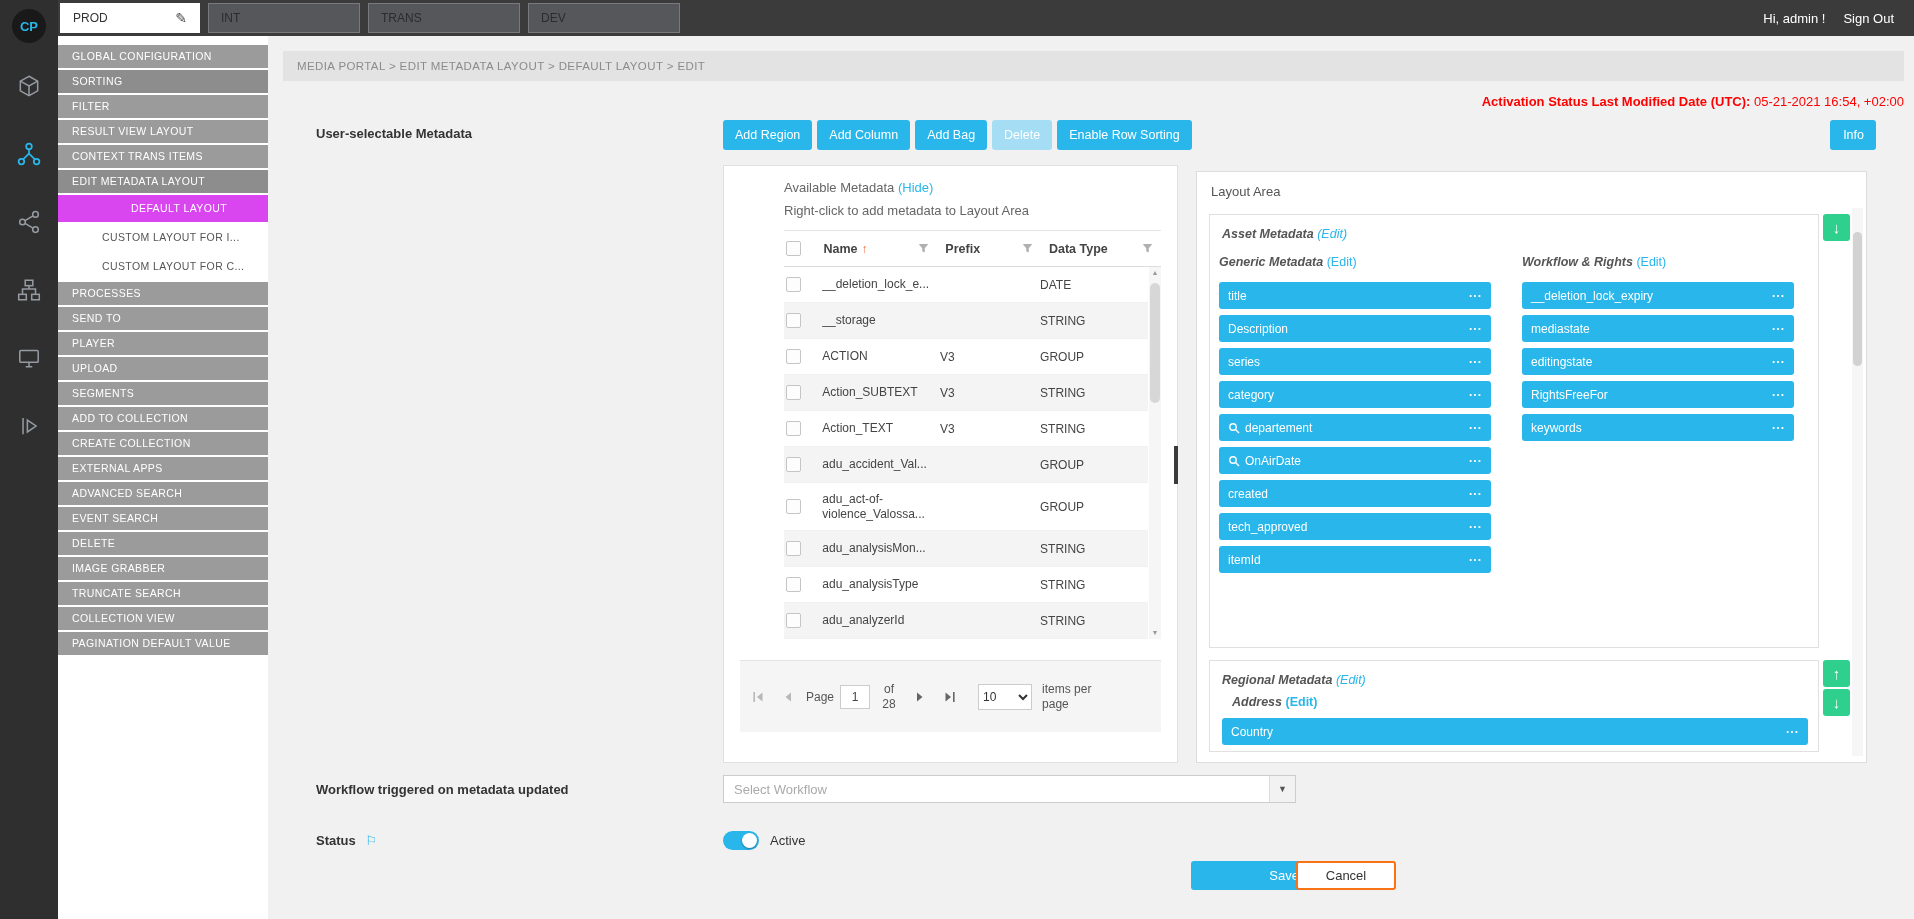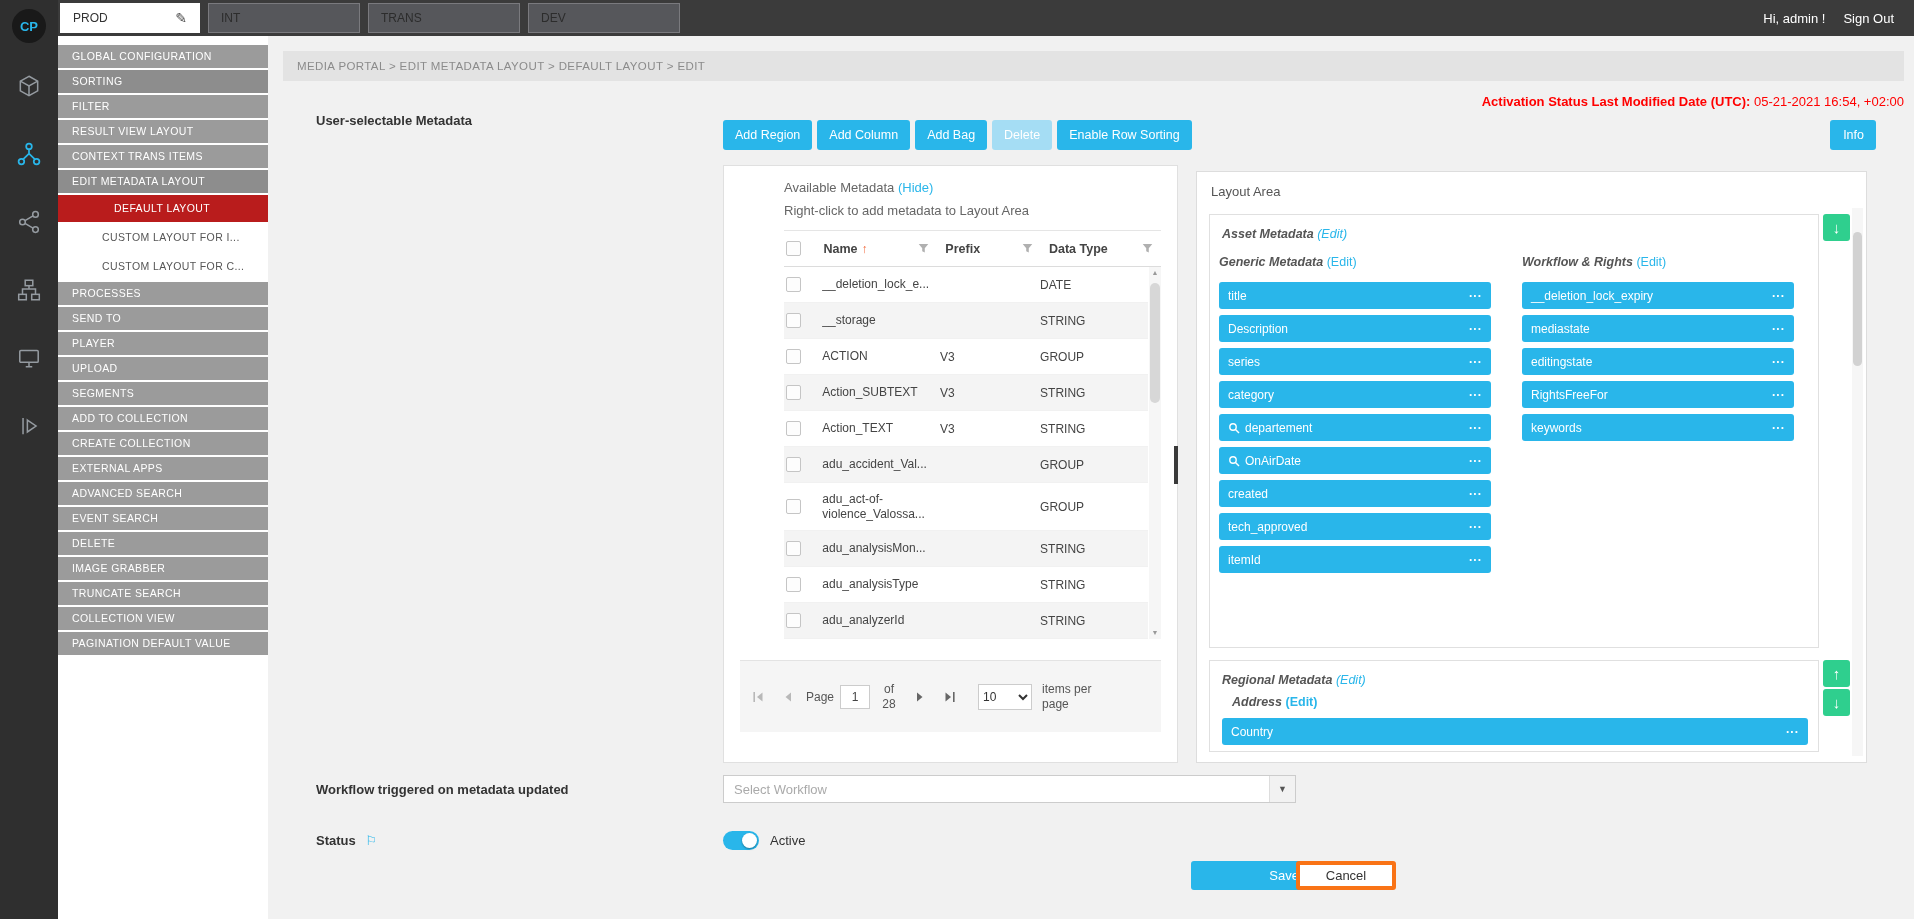--- a/index.html
+++ b/index.html
@@ -22,30 +22,30 @@
   .pen { color:#444; font-size:14px; }
   .userbox { margin-left:auto; margin-right:20px; color:#fff; font-size:13px; display:flex; gap:18px; align-items:center; }
   .signout { cursor:pointer; }
 
   
   .sidebar { position:absolute; left:58px; top:36px; width:210px; bottom:0; background:#fff; padding-top:9px;
              display:flex; flex-direction:column; gap:2px; z-index:4; }
   .sideitem { background:#9b9b9b; color:#fff; font-size:10.5px; letter-spacing:.4px; height:23px; line-height:23px;
               padding-left:14px; flex:0 0 auto; cursor:pointer; white-space:nowrap; }
   .sideitem.dark { background:#8d8d8d; }
-  .sideitem.active { background:#b91c1c; height:27px; line-height:27px; padding-left:56px; }
+  .sideitem.active { background:#d946ef; height:27px; line-height:27px; padding-left:73px; }
   .sideitem.sub { background:#fff; color:#555; height:27px; line-height:27px; padding-left:44px; }
 
   
   .main { position:absolute; left:268px; top:36px; right:0; bottom:0; }
   .breadcrumb { position:absolute; left:15px; top:15px; right:10px; height:30px; background:#e3e3e3; color:#8b8b8b;
                 font-size:11.5px; letter-spacing:.4px; line-height:30px; padding-left:14px; }
   .activation { position:absolute; top:58px; right:10px; color:#ff0000; font-size:13px; }
   .activation .b { font-weight:bold; }
-  .section-label { position:absolute; left:48px; top:77px; font-weight:bold; font-size:13px; color:#333; }
+  .section-label { position:absolute; left:48px; top:90px; font-weight:bold; font-size:13px; color:#333; }
 
   .toolbar { position:absolute; left:455px; top:84px; display:flex; gap:5px; }
   .btn { height:30px; padding:0 12px; background:#29b6ea; color:#fff; border:none; border-radius:3px;
          font-size:12.5px; font-family:inherit; cursor:pointer;text-align:right; }
   .btn.disabled { background:#a5ddf4; }
   .info-btn { position:absolute; top:84px; right:38px; width:46px; }
 
   
   .available-panel { position:absolute; left:455px; top:129px; width:455px; height:598px; background:#fff; border:1px solid #e0e0e0;padding-left:44px; }
   .ap-head { padding:14px 16px 0; font-size:13px; color:#666; }
@@ -117,21 +117,21 @@
                display:flex; align-items:center; cursor:pointer; }
   .wf-placeholder { padding-left:10px; color:#aaa; font-size:13px; flex:1; }
   .wf-arrow { width:26px; height:100%; background:#f2f2f2; border-left:1px solid #ddd; display:flex; align-items:center;
               justify-content:center; color:#555; font-size:9px; }
   .status-label { position:absolute; left:48px; top:797px; font-weight:bold; font-size:13px; color:#333; }
   .status-flag { color:#29b6ea; font-weight:normal; margin-left:6px; font-size:13px; }
   .toggle { position:absolute; left:455px; top:795px; width:36px; height:19px; background:#29b6ea; border-radius:10px; cursor:pointer; }
   .knob { position:absolute; right:2px; top:2px; width:15px; height:15px; background:#fff; border-radius:50%; box-shadow:0 1px 2px rgba(0,0,0,.35); }
   .status-value { position:absolute; left:502px; top:797px; font-size:13px; color:#333; }
   .save-btn { position:absolute; left:923px; top:825px; width:120px; height:29px; font-size:13px; }
-  .cancel-btn { position:absolute; left:1028px; top:825px; width:100px; height:29px; background:#fff; border:4px solid #f97316;
+  .cancel-btn { position:absolute; left:1028px; top:825px; width:100px; height:29px; background:#fff; border:2px solid #f97316;
                 border-radius:3px; color:#333; font-size:13px; font-family:inherit; cursor:pointer; }
 </style>
 </head>
 <body>
 
 <div id="app">
 
   <div class="rail">
     <div class="logo">CP</div>
     <div class="rail-icons">

